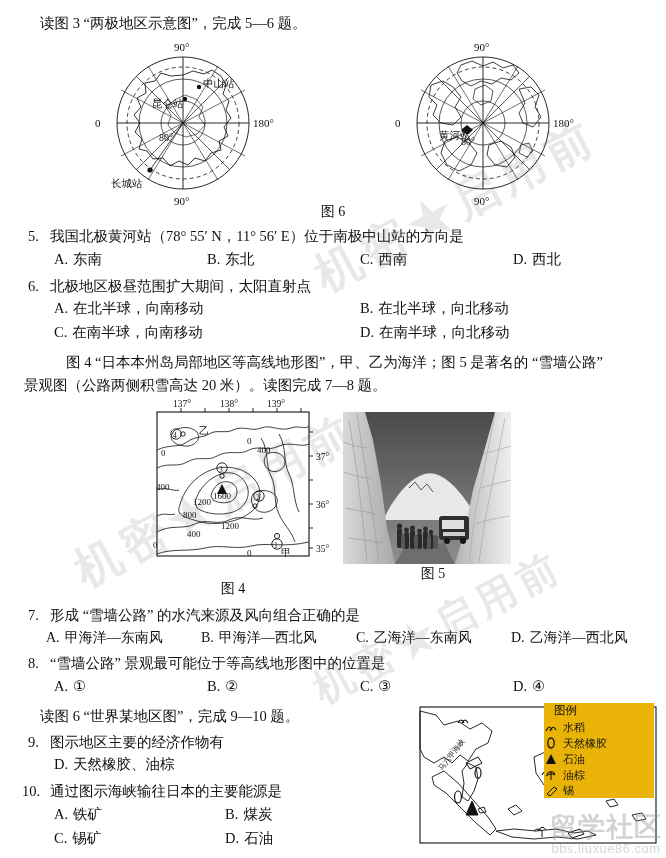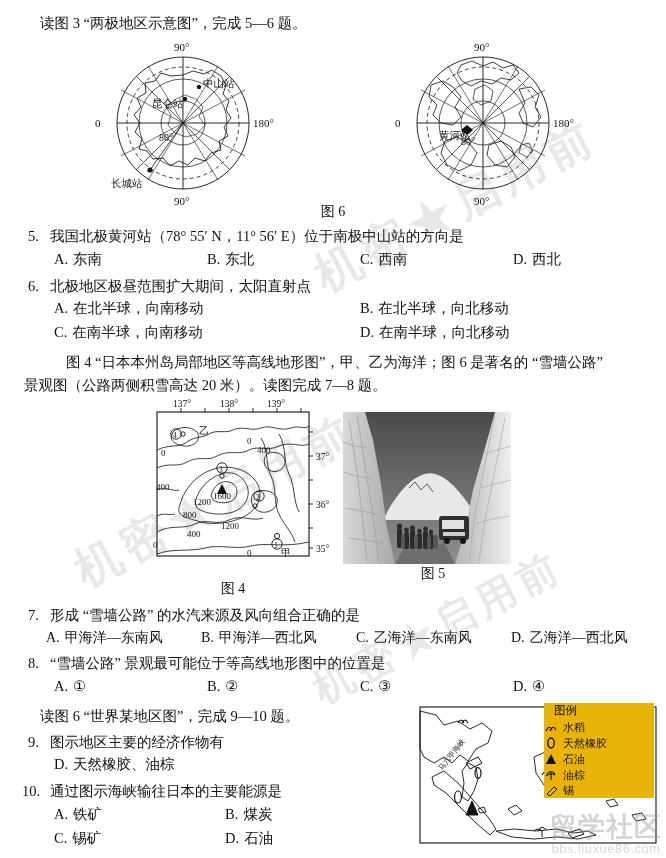--- a/index.html
+++ b/index.html
@@ -207,21 +207,21 @@
   <div class="opts c2">
     <div><span class="lab">A.</span><span>在北半球，向南移动</span></div>
     <div><span class="lab">B.</span><span>在北半球，向北移动</span></div>
   </div>
   <div class="opts c2">
     <div><span class="lab">C.</span><span>在南半球，向南移动</span></div>
     <div><span class="lab">D.</span><span>在南半球，向北移动</span></div>
   </div>
 
   <p class="para" style="margin-top:6px;">
-    <span class="ind"></span><span>图 4 “日本本州岛局部地区等高线地形图”，甲、乙为海洋；图 6 是著名的 “雪墙公路”</span>
+    <span class="ind"></span><span>图 4 “日本本州岛局部地区等高线地形图”，甲、乙为海洋；图 5 是著名的 “雪墙公路”</span>
   </p>
   <p class="para" style="padding-left:24px;">
     <span>景观图（公路两侧积雪高达 20 米）。读图完成 7—8 题。</span>
   </p>
 
   <div class="fig-row" style="margin-top:0;">
 
     <div class="contour-wrap">
       <svg width="200" height="178" viewBox="0 0 200 178">
 

